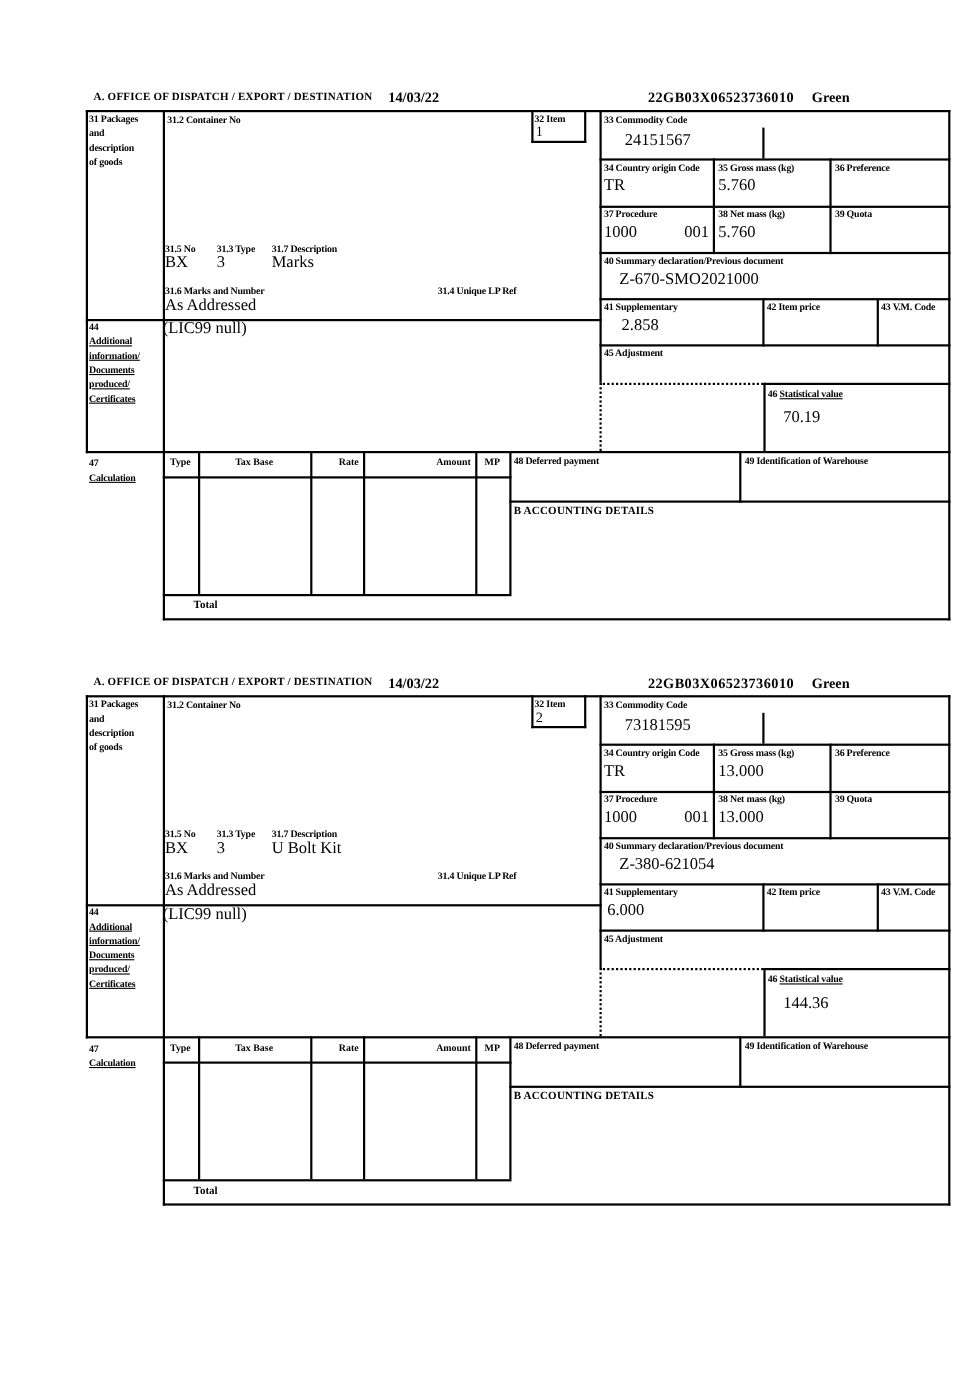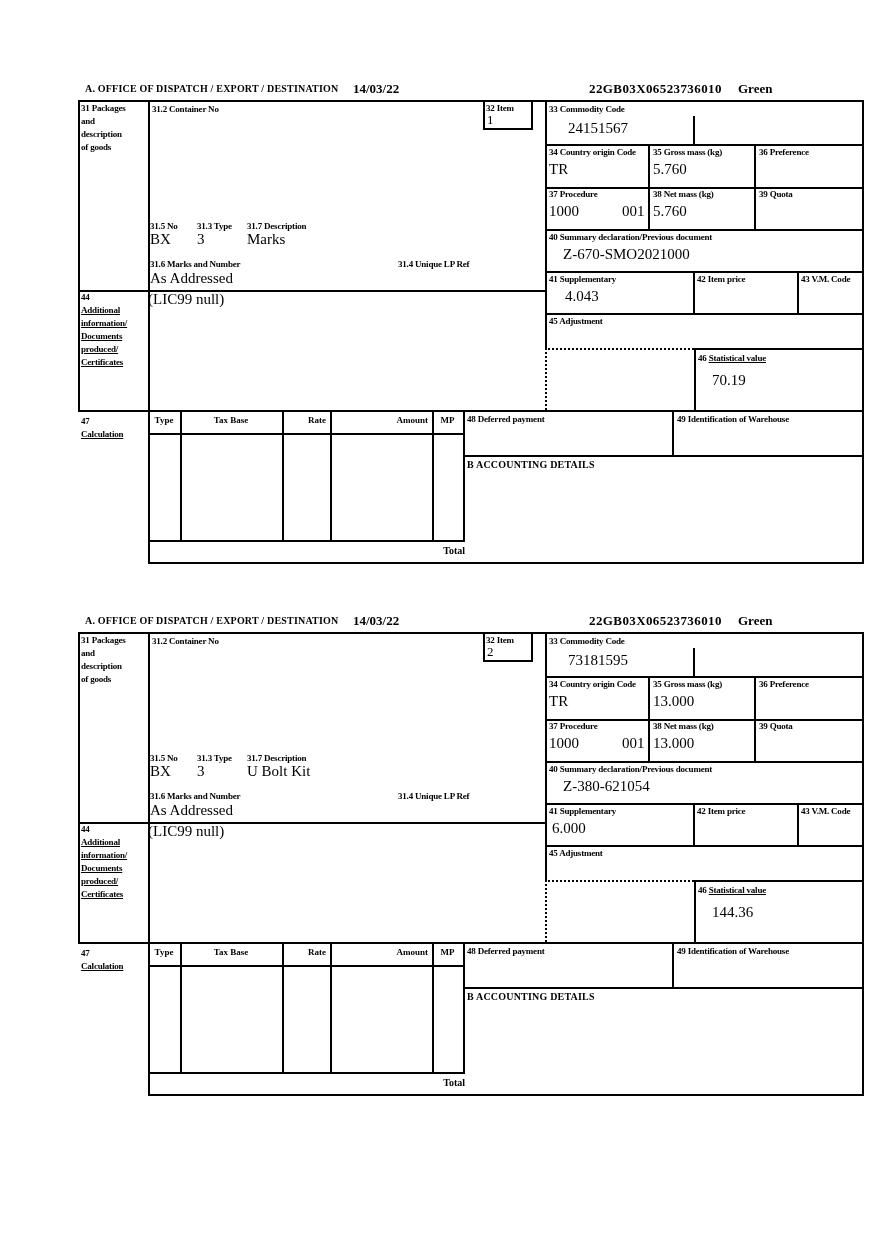--- a/index.html
+++ b/index.html
@@ -16,21 +16,21 @@
   .vl{position:absolute;width:2px;background:#000;}
   .hd{position:absolute;height:0;border-top:2px dotted #000;background:none;}
   .vd{position:absolute;width:0;border-left:2px dotted #000;background:none;}
   .lbl{position:absolute;font-weight:bold;font-size:9px;line-height:11px;letter-spacing:-.2px;white-space:nowrap;}
   .u{text-decoration:underline;}
   .val{position:absolute;font-size:15px;line-height:16px;white-space:nowrap;}
   .vsm{font-size:13px;}
   .cell{position:absolute;font-weight:bold;font-size:9px;line-height:11px;}
   .tc{text-align:center;} .tr{text-align:right;}
   .acct{position:absolute;font-weight:bold;font-size:10px;letter-spacing:.2px;white-space:nowrap;}
-  .total{position:absolute;font-weight:bold;font-size:10px;text-align:right;}
+  .total{position:absolute;font-weight:bold;font-size:10px;text-align:left;margin-left:28px;}
 </style>
 </head>
 <body>
 
 <div id="page">
 
   <div class="block" style="top:80px;">
     <div class="bhdr">
       <span class="office">A.  OFFICE OF DISPATCH / EXPORT / DESTINATION</span>
       <span class="hdate">14/03/22</span>
@@ -107,21 +107,21 @@
       <div class="val" style="left:169px;top:131px;">Marks</div>
 
       <div class="lbl" style="left:471px;top:132px;">40 Summary declaration/Previous document</div>
       <div class="val" style="left:485px;top:146px;">Z-670-SMO2021000</div>
 
       <div class="lbl" style="left:72px;top:159px;">31.6 Marks and Number</div>
       <div class="lbl" style="left:320px;top:159px;">31.4 Unique LP Ref</div>
       <div class="val" style="left:72px;top:170px;">As Addressed</div>
 
       <div class="lbl" style="left:471px;top:174px;">41 Supplementary</div>
-      <div class="val" style="left:487px;top:188px;">4.043</div>
+      <div class="val" style="left:487px;top:188px;">2.858</div>
       <div class="lbl" style="left:619px;top:174px;">42 Item price</div>
       <div class="lbl" style="left:723px;top:174px;">43 V.M. Code</div>
 
       <div class="lbl" style="left:3px;top:192px;">44</div>
       <div class="lbl u" style="left:3px;top:205px;">Additional</div>
       <div class="lbl u" style="left:3px;top:218px;">information/</div>
       <div class="lbl u" style="left:3px;top:231px;">Documents</div>
       <div class="lbl u" style="left:3px;top:244px;">produced/</div>
       <div class="lbl u" style="left:3px;top:257px;">Certificates</div>
       <div class="val" style="left:70px;top:191px;">(LIC99 null)</div>

